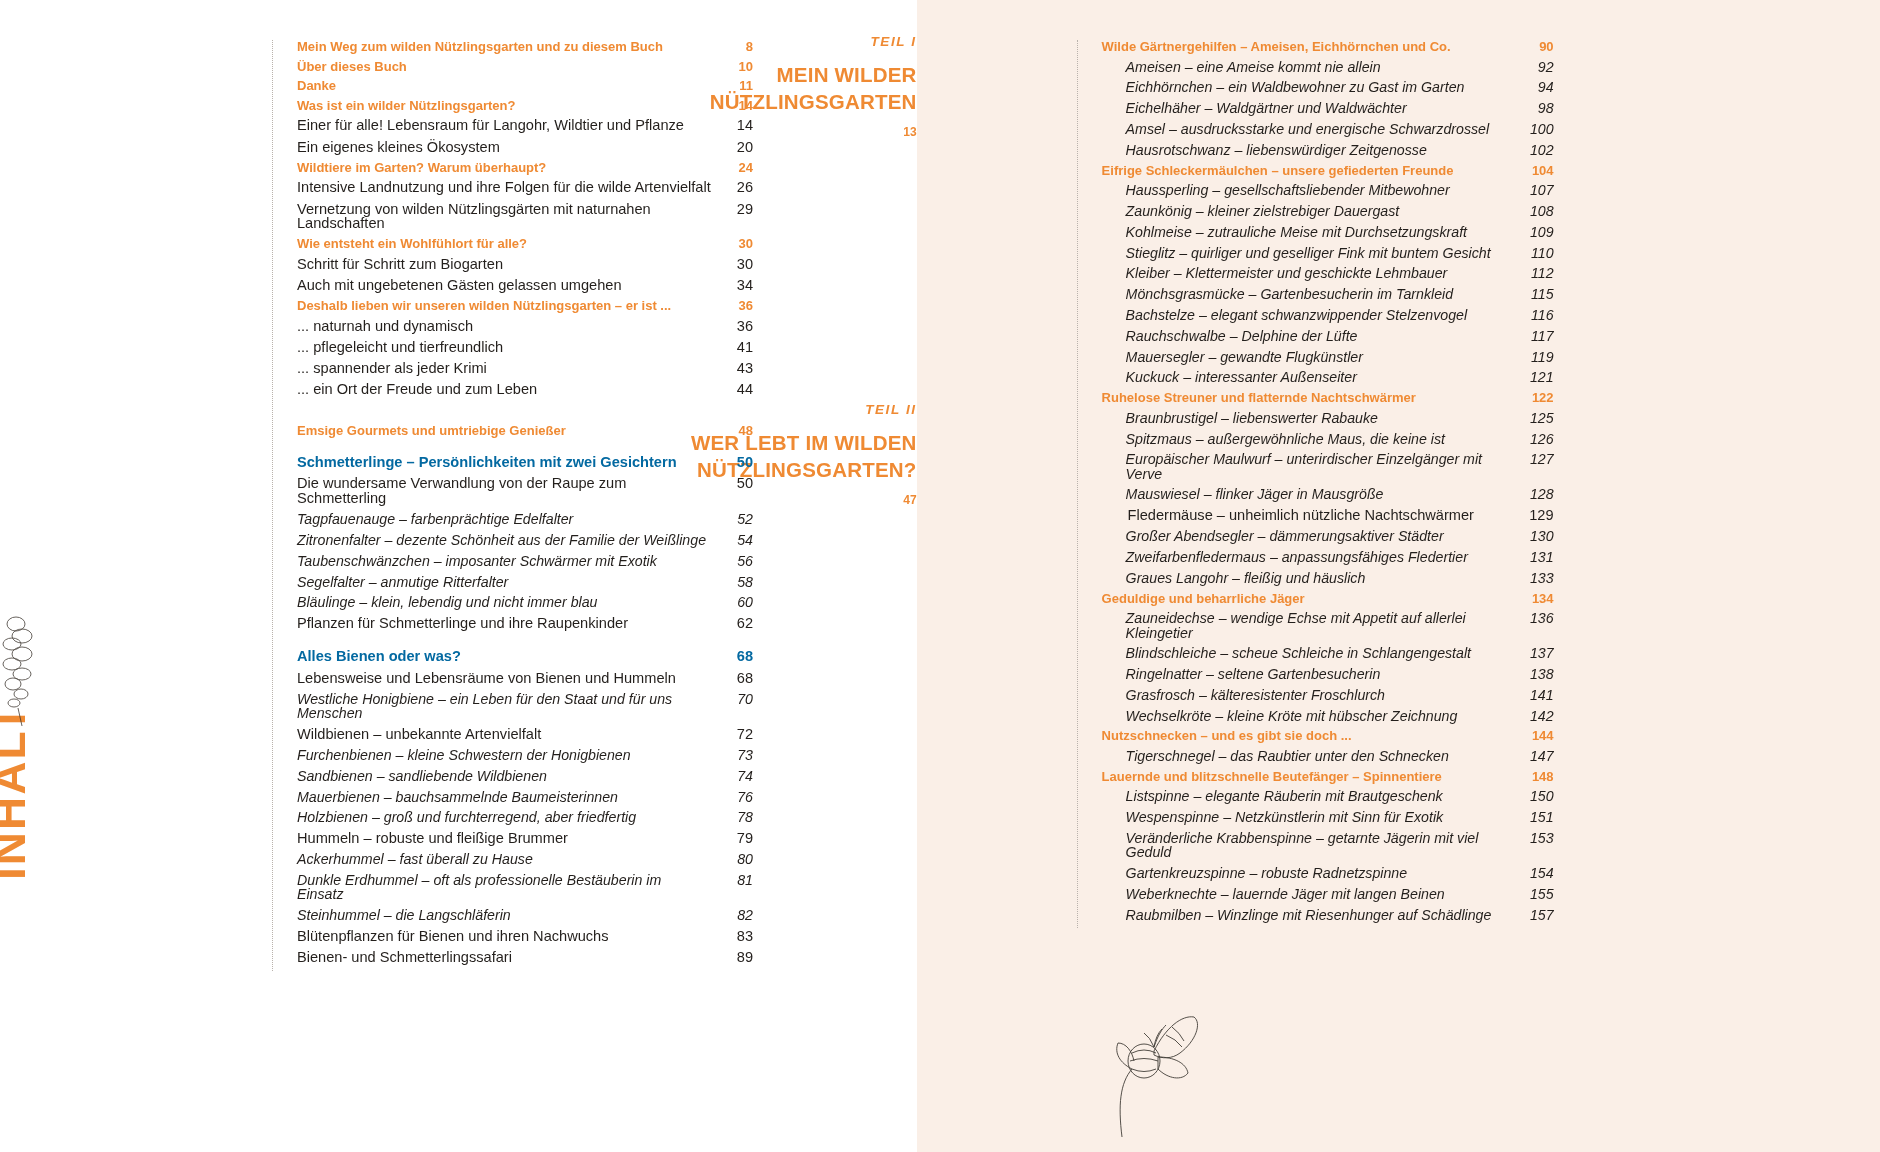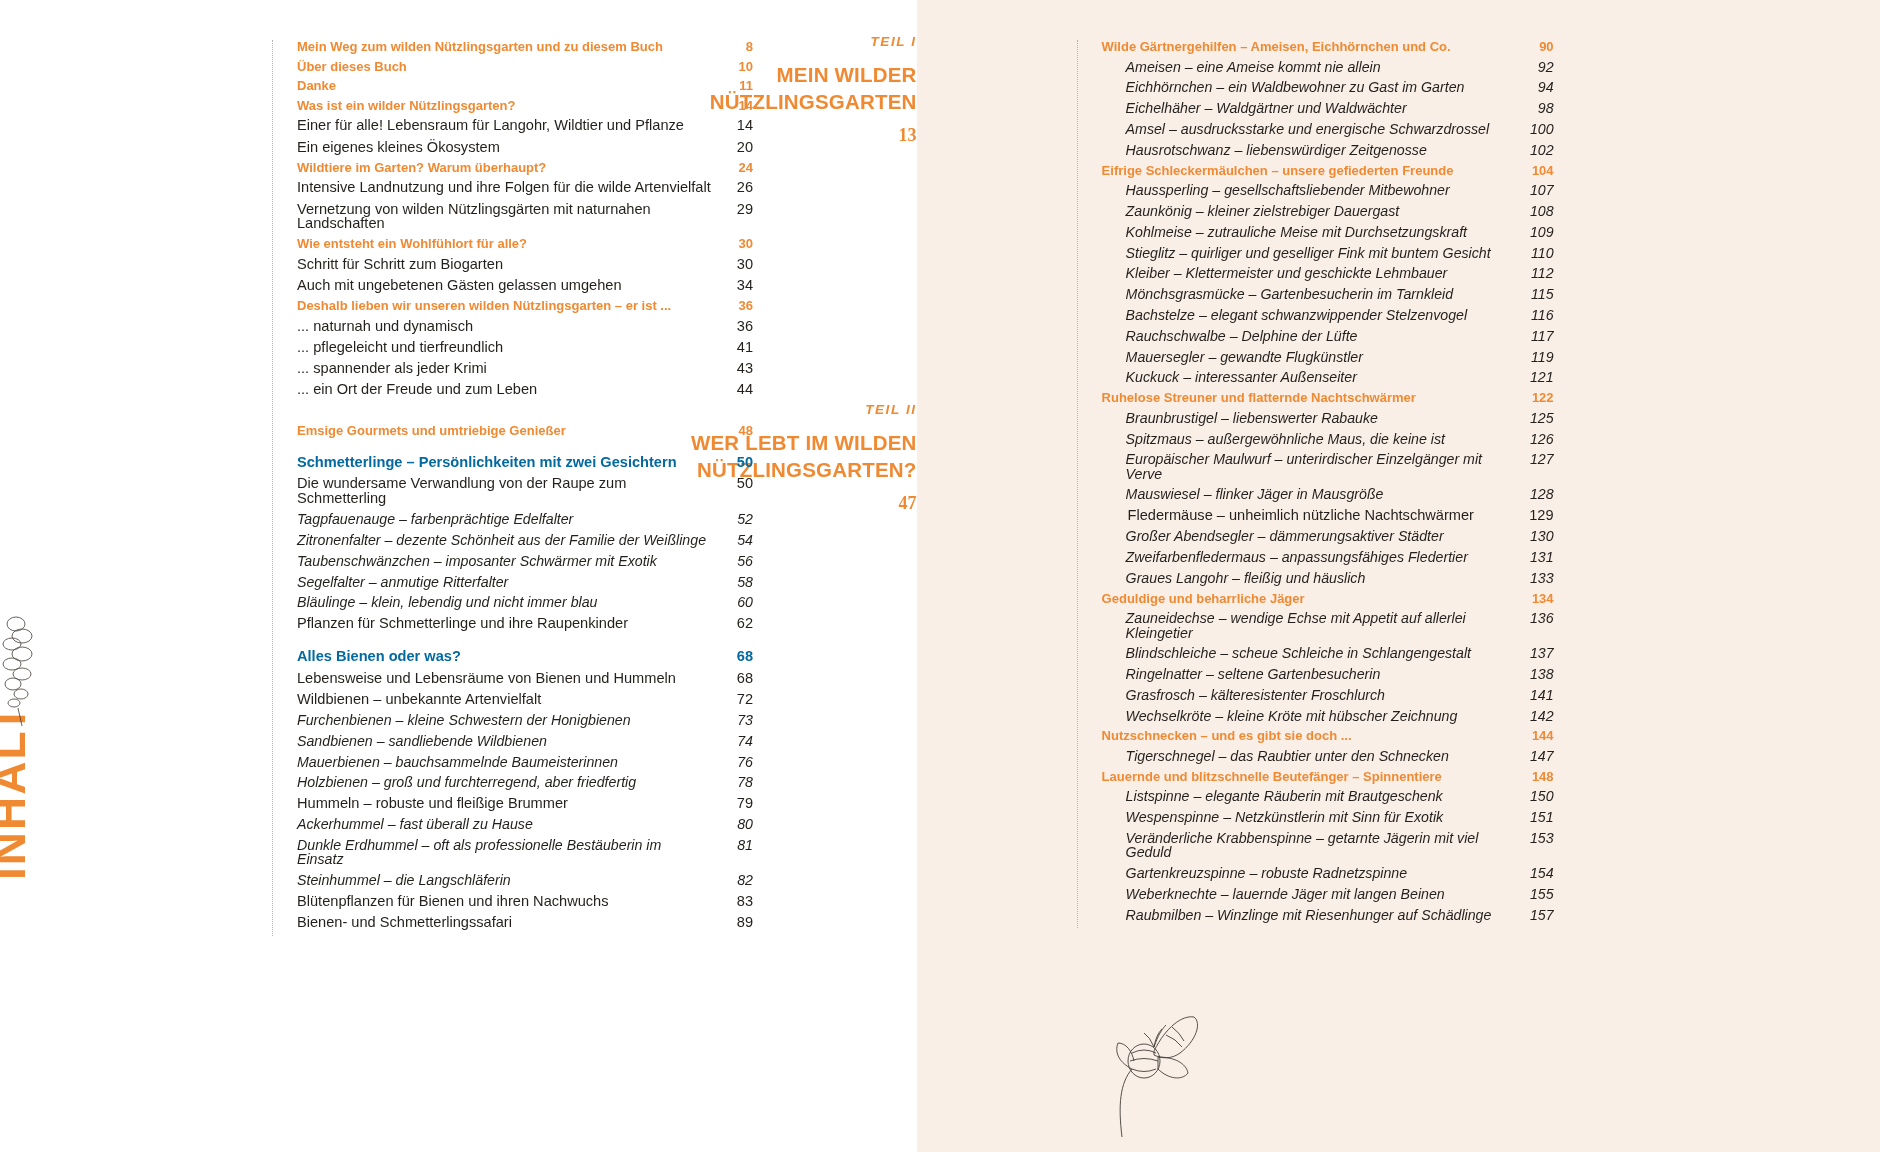--- a/index.html
+++ b/index.html
@@ -65,24 +65,23 @@
   .part-title {
     color: #ef8a33;
     font-size: 20.5px;
     font-weight: bold;
     line-height: 1.32;
     letter-spacing: 0.2px;
     margin-top: 12px;
   }
   .part-page {
     color: #ef8a33;
-    font-size: 18px;
+    font-size: 12px;
     font-weight: bold;
     margin-top: 10px;
-    font-family: Liberation Serif, serif;
   }
 
   
   .toc-col {
     position: absolute;
     border-left: 1px dotted #b9b2ac;
     padding-left: 24px;
   }
   .toc-col.left-toc {
     left: 272px;
@@ -301,20 +300,24 @@
           <span class="pg">62</span>
         </div>
         <div class="row lvl-bold">
           <span class="txt">Alles Bienen oder was?</span>
           <span class="pg">68</span>
         </div>
         <div class="row lvl-plain">
           <span class="txt">Lebensweise und Lebensräume von Bienen und Hummeln</span>
           <span class="pg">68</span>
         </div>
+        <div class="row lvl-ital">
+          <span class="txt">Westliche Honigbiene – ein Leben für den Staat und für uns Menschen</span>
+          <span class="pg">70</span>
+        </div>
         <div class="row lvl-plain">
           <span class="txt">Wildbienen – unbekannte Artenvielfalt</span>
           <span class="pg">72</span>
         </div>
         <div class="row lvl-ital">
           <span class="txt">Furchenbienen – kleine Schwestern der Honigbienen</span>
           <span class="pg">73</span>
         </div>
         <div class="row lvl-ital">
           <span class="txt">Sandbienen – sandliebende Wildbienen</span>

